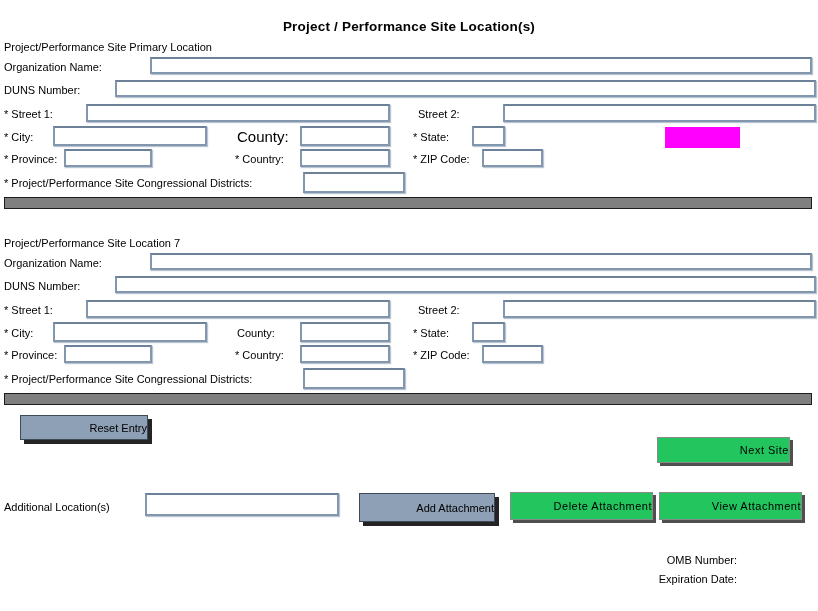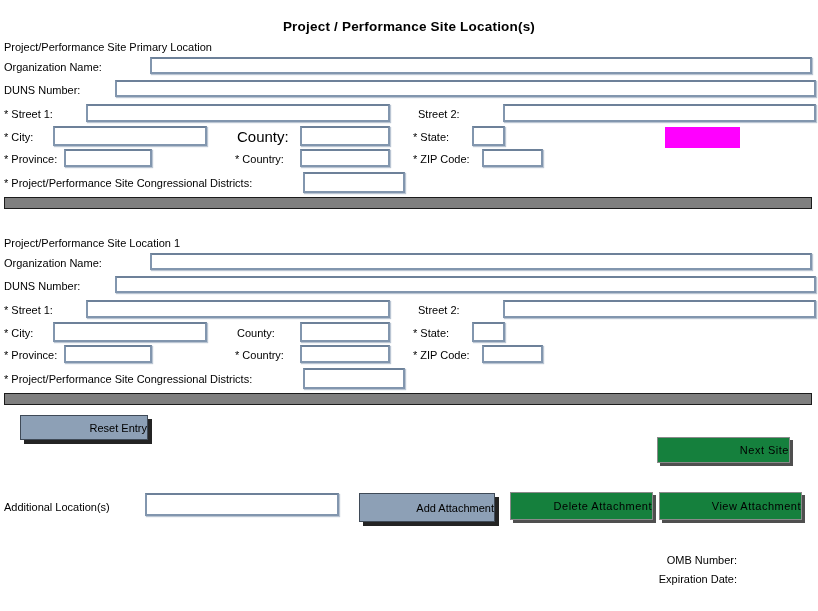--- a/index.html
+++ b/index.html
@@ -22,21 +22,21 @@
          font-family: "Liberation Sans", sans-serif; }
 
   .bar { position: absolute; left: 4px; width: 808px; height: 12px;
          background: #7f7f7f; border: 1px solid #1c1c1c; }
 
   .highlight { position: absolute; background: #ff00ff; }
 
   .btn { position: absolute; font-size: 11px; font-family: "Liberation Sans", sans-serif;
          cursor: pointer; text-align: right; }
   .btn-gray { background: #8da0b6; border: 1px solid #3f4a57; box-shadow: 4px 4px 0 #242424; }
-  .btn-white { background: #15803d; border: 1px solid #8a8a8a; box-shadow: 3px 3px 0 #4f4f4f;
+  .btn-white { background: #22c55e; border: 1px solid #8a8a8a; box-shadow: 3px 3px 0 #4f4f4f;
                letter-spacing: 0.5px; }
 
   .footer-text { position: absolute; font-size: 11px; text-align: right; width: 177px; left: 560px; }
 </style>
 </head>
 <body>
 
 <div class="page">
 
   <div class="title">Project / Performance Site Location(s)</div>
@@ -70,21 +70,21 @@
     <span class="lbl" style="left:413px; top:112px;">* ZIP Code:</span>
     <input class="inp" style="left: 482px; top: 108px; width: 61px; height: 18px;" value="">
 
     <span class="lbl" style="left:4px; top:136px;">* Project/Performance Site Congressional Districts:</span>
     <input class="inp" style="left: 303px; top: 131px; width: 102px; height: 21px;" value="">
 
     <div class="bar" style="top:156px;"></div>
   </div>
 
   <div class="section" style="top:237px;">
-    <div class="heading">Project/Performance Site Location 1</div>
+    <div class="heading">Project/Performance Site Location 7</div>
 
     <span class="lbl" style="left:4px; top:20px;">Organization Name:</span>
     <input class="inp" style="left: 150px; top: 16px; width: 662px; height: 17px;" value="">
 
     <span class="lbl" style="left:4px; top:43px;">DUNS Number:</span>
     <input class="inp" style="left: 115px; top: 39px; width: 701px; height: 17px;" value="">
 
     <span class="lbl" style="left:4px; top:67px;">* Street 1:</span>
     <input class="inp" style="left: 86px; top: 63px; width: 304px; height: 18px;" value="">
     <span class="lbl" style="left:418px; top:67px;">Street 2:</span>

